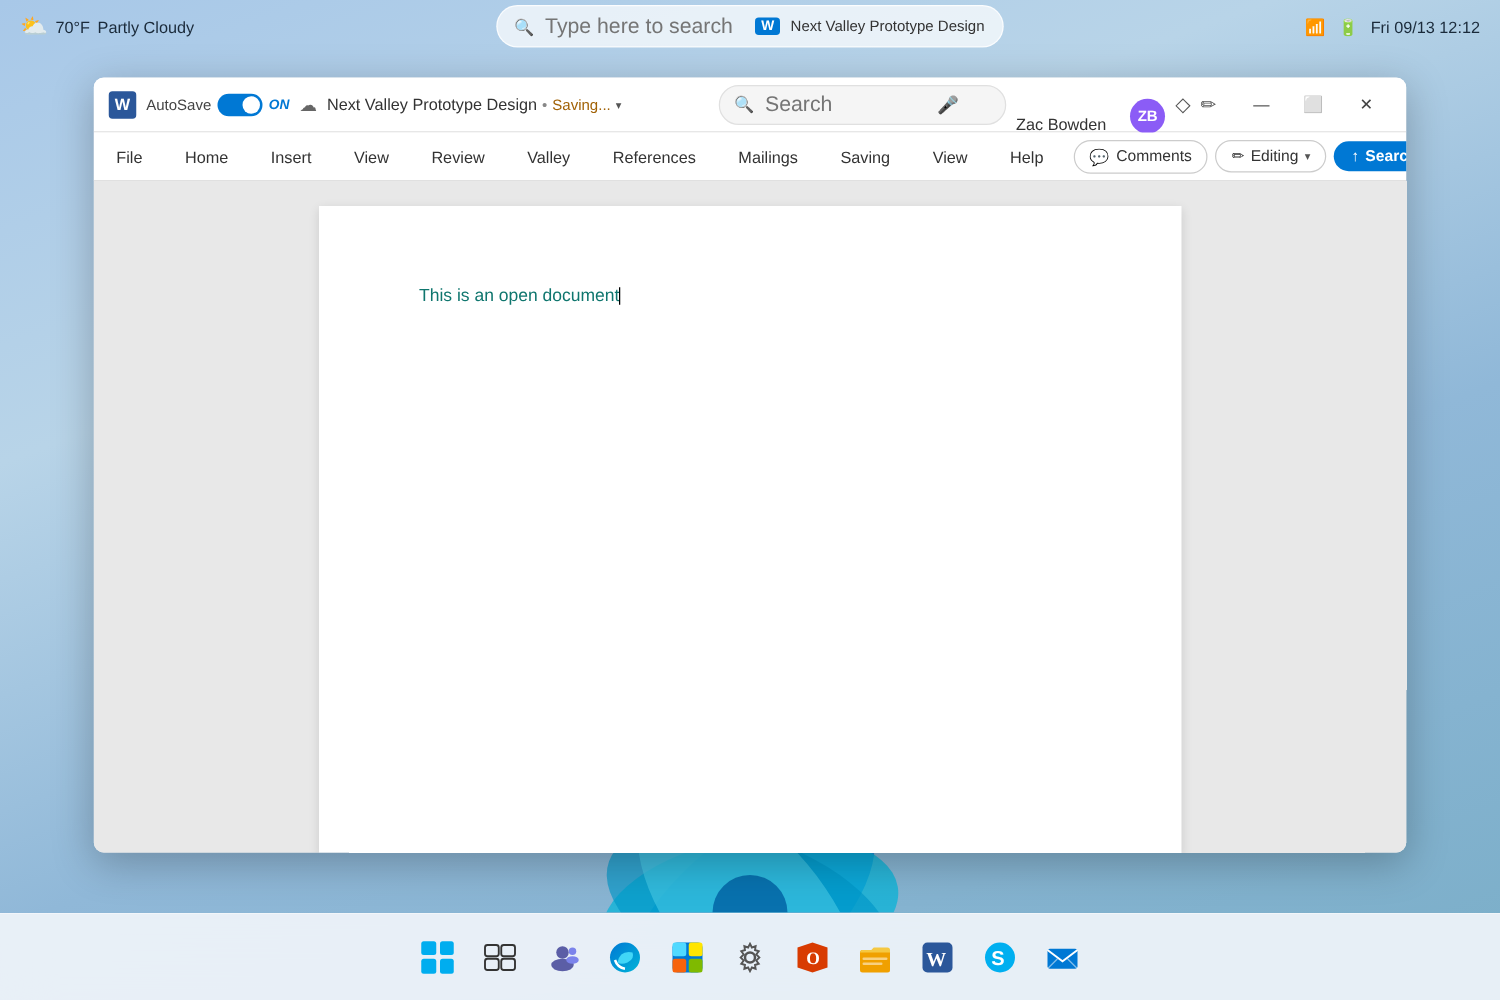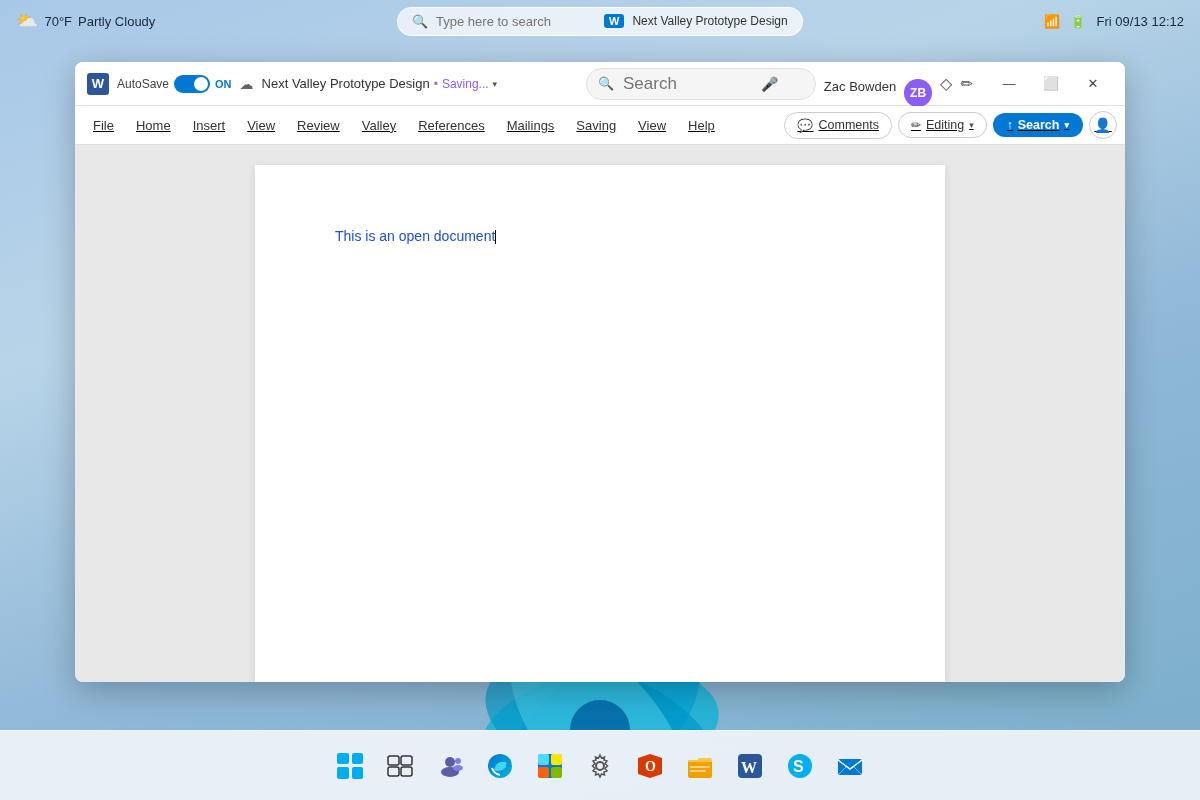--- a/index.html
+++ b/index.html
@@ -99,21 +99,21 @@
       background: rgba(255,255,255,0.7);
       border-radius: 20px;
       padding: 6px 14px;
       gap: 8px;
       min-width: 300px;
       border: 1px solid rgba(255,255,255,0.8);
     }
     .search-bar-taskbar input {
       border: none;
       background: transparent;
-      font-size: 13px;
+      font-size: 17px;
       color: #555;
       outline: none;
       width: 160px;
     }
 
     .system-tray {
       display: flex;
       align-items: center;
       gap: 10px;
       font-size: 13px;
@@ -214,22 +214,22 @@
       border: none;
       background: transparent;
       font-size: 13px;
       color: #555;
       outline: none;
       width: 140px;
     }
 
     .user-section {
       display: flex;
-      align-items: flex-start;
-      gap: 8px;
+      align-items: flex-end;
+      gap: 19px;
       font-size: 13px;
       color: #333;
       margin-top: 18px;
     }
 
     .user-avatar {
       width: 28px;
       height: 28px;
       border-radius: 50%;
       background: #8b5cf6;
@@ -263,23 +263,22 @@
     .ribbon {
       background: #ffffff;
       border-bottom: 1px solid #e0e0e0;
       flex-shrink: 0;
     }
 
     .menu-bar {
       display: flex;
       align-items: center;
       padding: 2px 8px;
-      gap: 2px;
+      gap: 14px;
       height: 38px;
-      text-decoration: underline;
     }
 
     .menu-item {
       padding: 4px 10px;
       font-size: 13px;
       color: #333;
       border-radius: 4px;
       cursor: pointer;
     }
 
@@ -354,21 +353,21 @@
     }
 
     .doc-page {
       width: 690px;
       min-height: 520px;
       background: white;
       box-shadow: 0 2px 8px rgba(0,0,0,0.12);
       padding: 60px 80px;
       position: relative;
       font-size: 14px;
-      color: #1d4ed8;
+      color: #0f766e;
       line-height: 1.6;
     }
 
     .cursor {
       display: inline-block;
       width: 1px;
       height: 1em;
       background: #000;
       vertical-align: text-bottom;
     }
@@ -436,29 +435,29 @@
   </div>
 
   <div class="word-window">
 
     <div class="title-bar">
       <div class="word-logo">W</div>
 
       <div class="autosave-section">
         <span>AutoSave</span>
         <div class="toggle-on"></div>
-        <span style="font-size:11px;color:#0078d4;font-weight:600;">ON</span>
+        <span style="font-size:11px;color:#0078d4;font-weight:600;font-style:italic;">ON</span>
       </div>
 
       <span style="font-size:14px;color:#666;">☁</span>
 
       <div class="doc-title">
         <span>Next Valley Prototype Design</span>
         <span class="saving-dot">•</span>
-        <span style="font-size:12px;color:#8b5cf6;">Saving...</span>
+        <span style="font-size:12px;color:#a16207;">Saving...</span>
         <span class="chevron-small">▾</span>
       </div>
 
       <div class="title-bar-search">
         <span style="color:#888;font-size:13px;">🔍</span>
         <input style="border: none; background: transparent; font-size: 17px; color: #8b5cf6; outline: none; width: 130px;" readonly="" placeholder="Search">
         <span class="mic-icon">🎤</span>
       </div>
 
       <div class="user-section">

